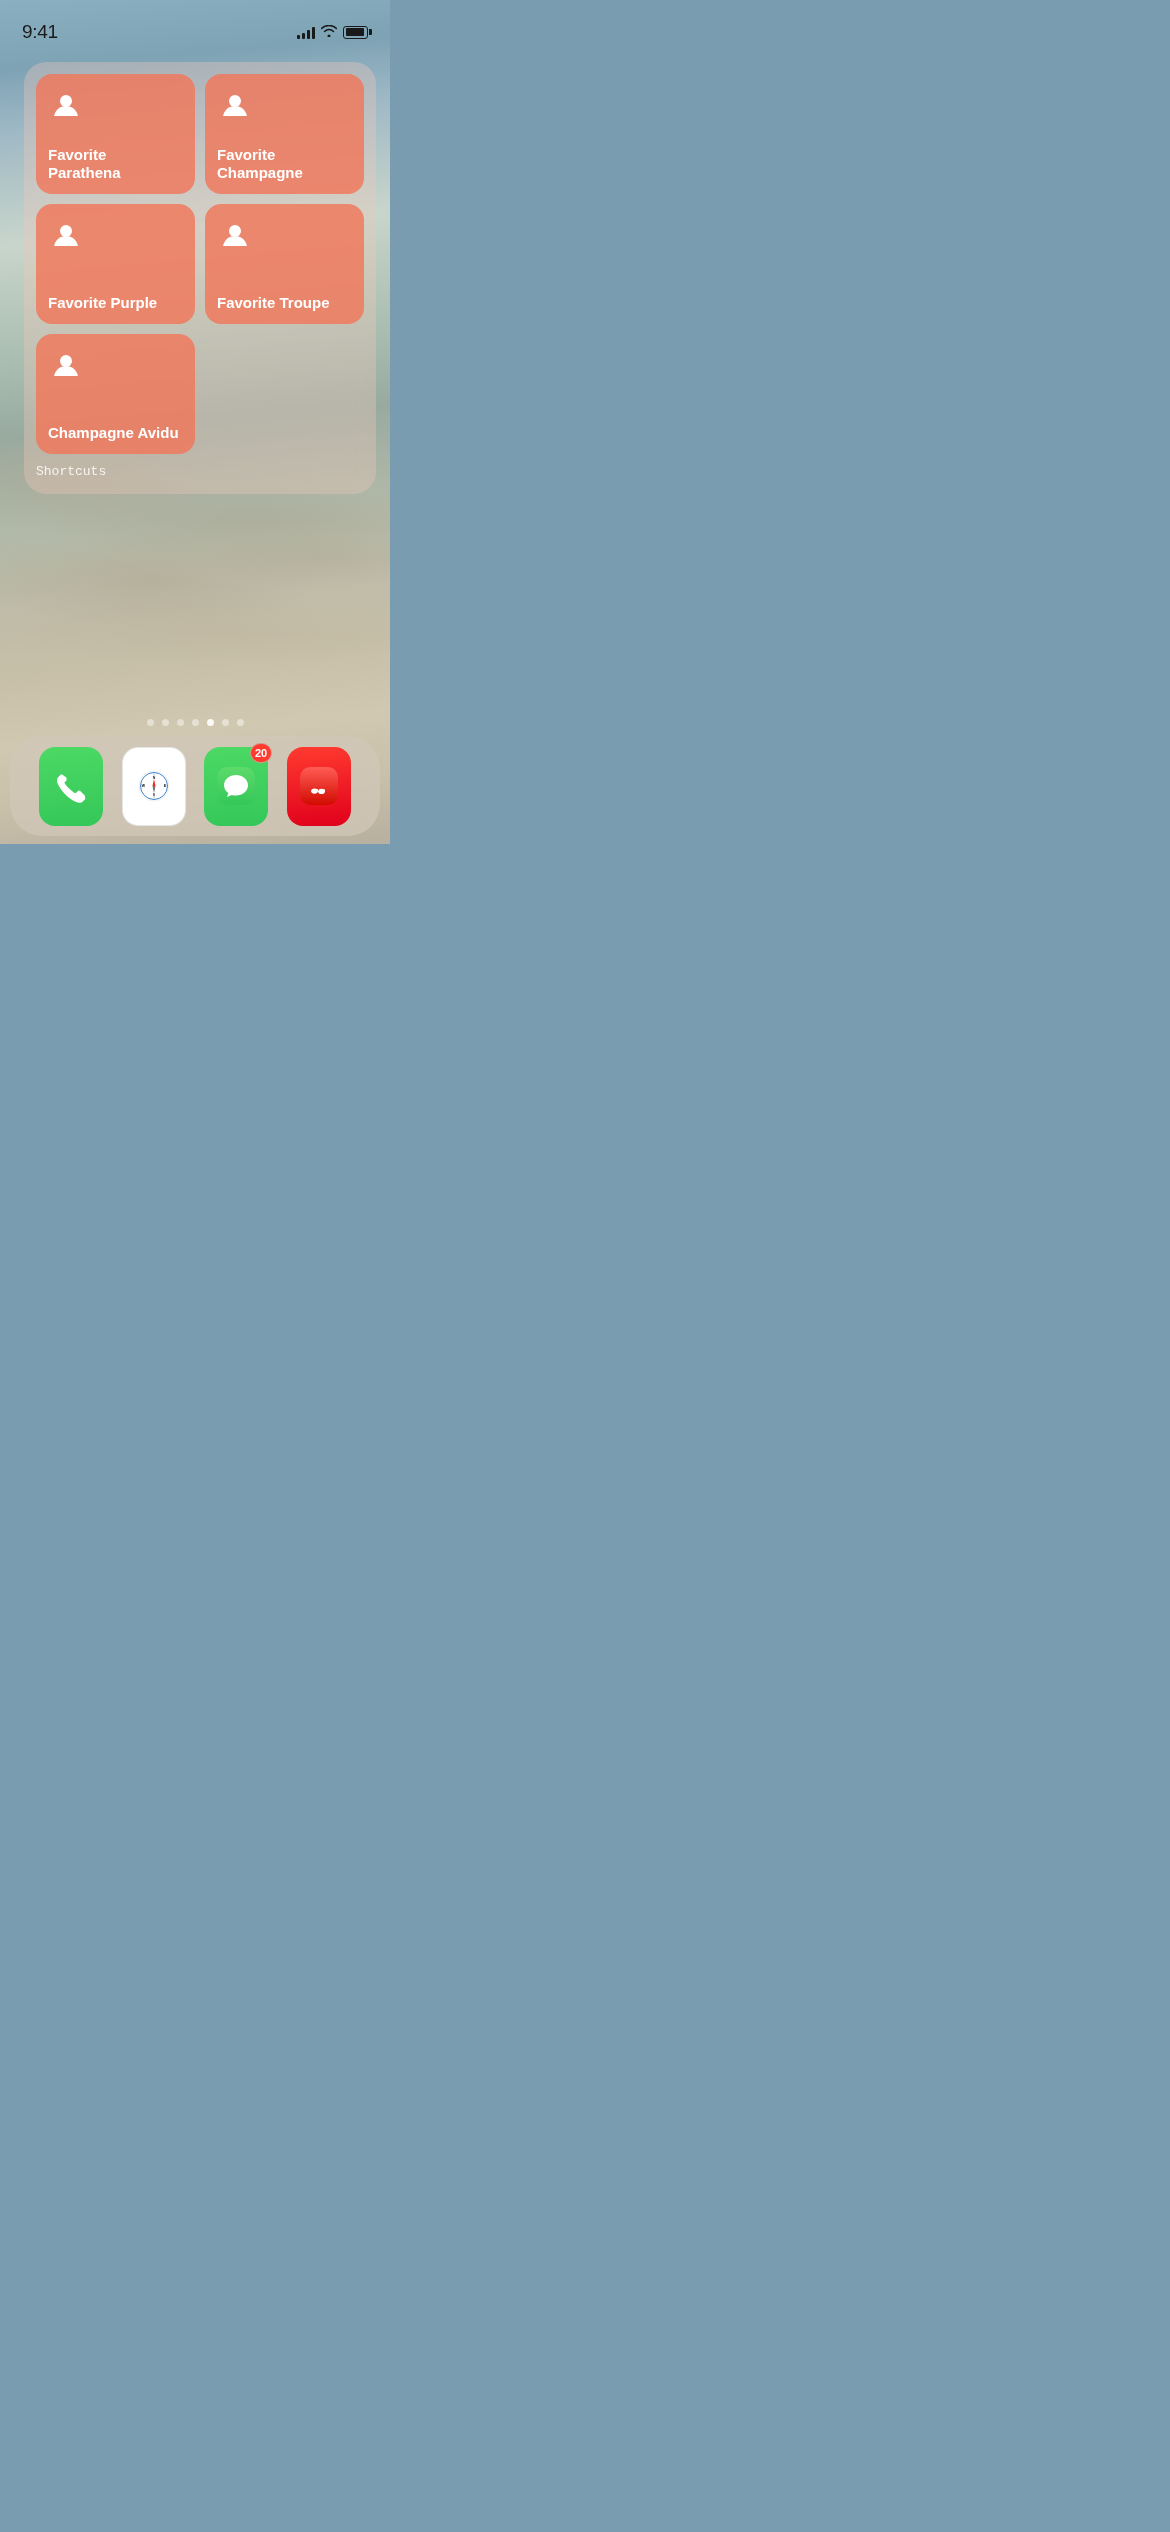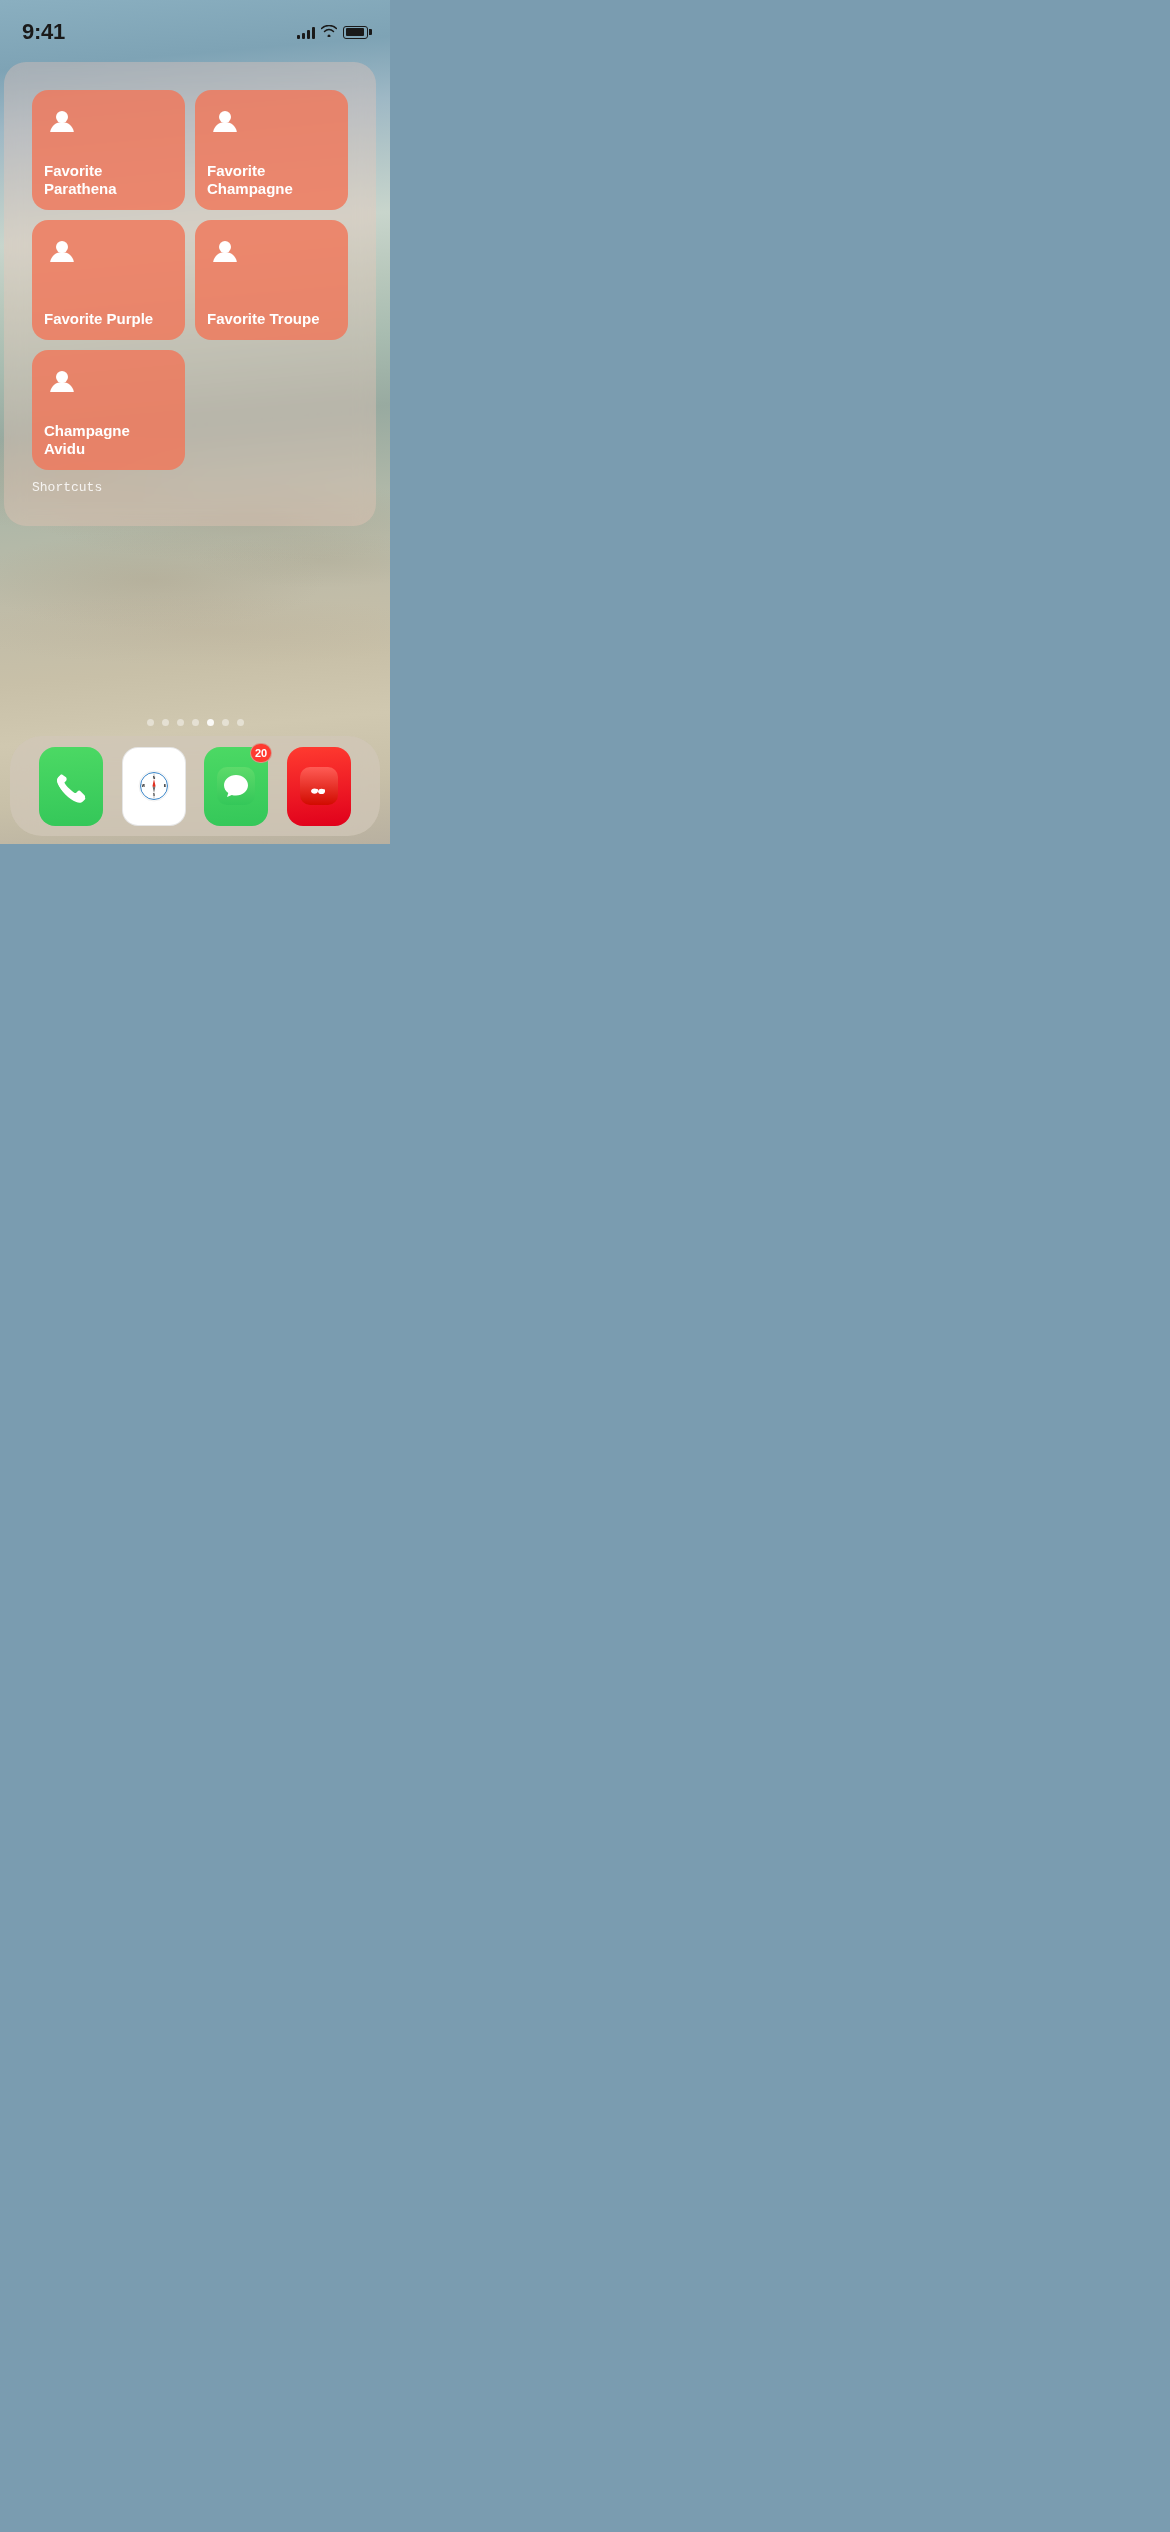--- a/index.html
+++ b/index.html
@@ -58,22 +58,22 @@
       right: 0;
       height: 50px;
       display: flex;
       align-items: center;
       justify-content: space-between;
       padding: 14px 22px 0;
       z-index: 10;
     }
 
     .status-time {
-      font-size: 22px;
-      font-weight: 700;
+      font-size: 19px;
+      font-weight: 400;
       color: #1a1a1a;
       letter-spacing: -0.3px;
     }
 
     .status-icons {
       display: flex;
       align-items: center;
       gap: 6px;
     }
 
@@ -122,25 +122,25 @@
       height: 100%;
       width: 90%;
       background: #1a1a1a;
       border-radius: 1px;
     }
 
     
     .widget-container {
       position: absolute;
       top: 62px;
-      left: 4px;
+      left: 24px;
       right: 14px;
       background: rgba(240, 200, 185, 0.35);
       border-radius: 22px;
-      padding: 28px;
+      padding: 12px;
       z-index: 5;
       backdrop-filter: blur(10px);
     }
 
     .widget-grid {
       display: grid;
       grid-template-columns: 1fr 1fr;
       gap: 10px;
     }
 

